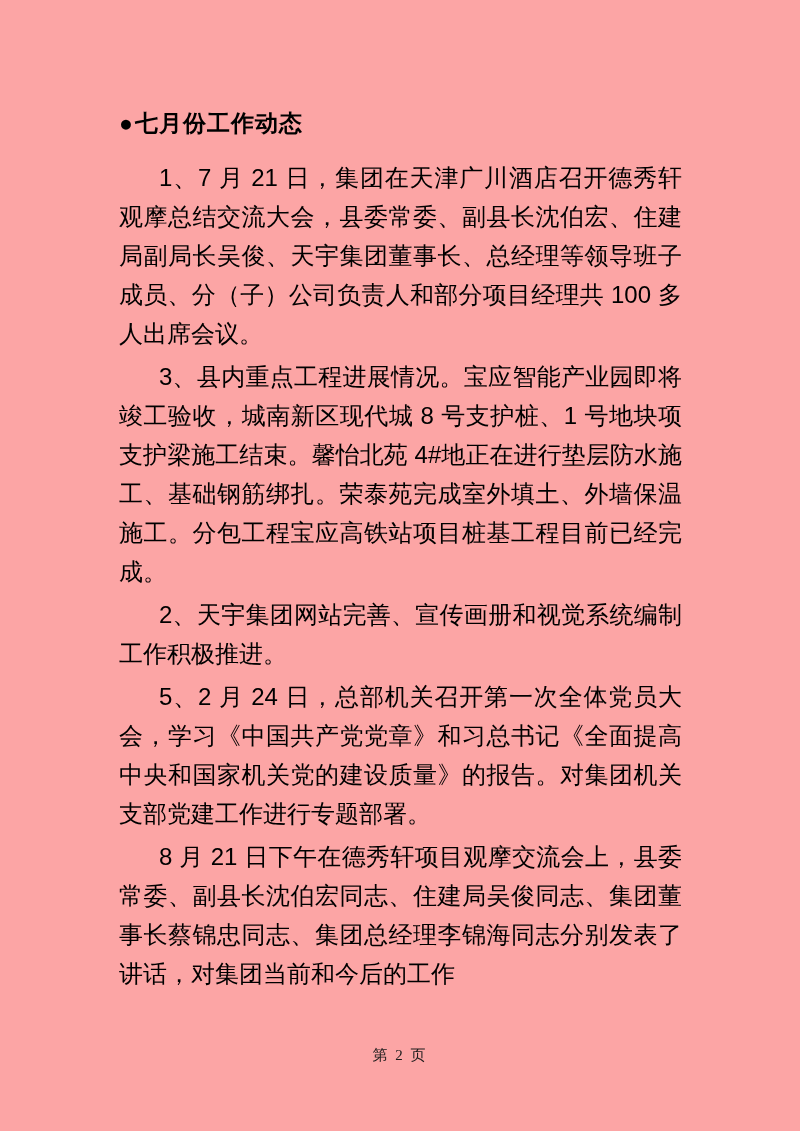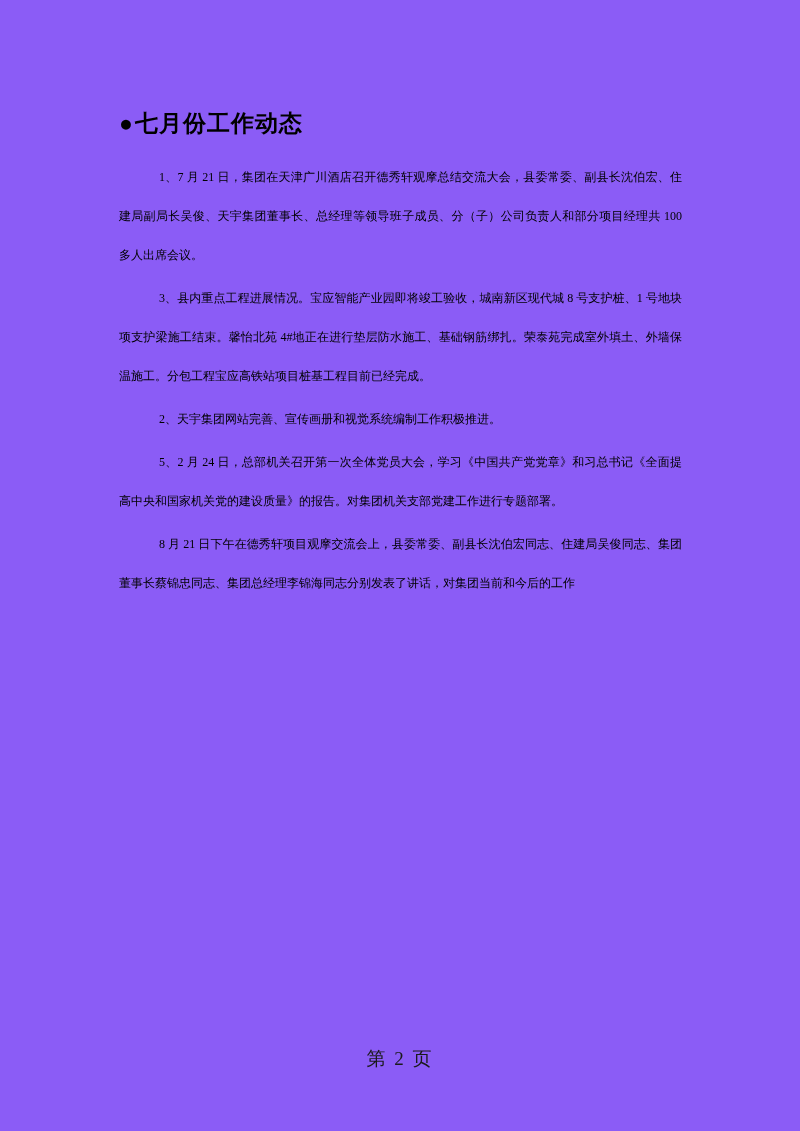--- a/index.html
+++ b/index.html
@@ -16,55 +16,54 @@
     overflow: hidden;
   }
   .page {
     position: absolute;
     left: 0;
     top: 0;
     width: 800px;
     height: 1131px;
     box-sizing: border-box;
     padding: 108px 118px 80px 119px;
-    background: #8b5cf6;
+    background: #fca5a5;
   }
   .section-heading {
     font-size: 23px;
     font-weight: bold;
     line-height: 30px;
     margin: 0 0 20px 0;
     letter-spacing: 1px;
     white-space: nowrap;
   }
   .section-heading .bullet {
     margin-right: 1px;
   }
   .section-heading.second {
     margin-top: 22px;
     margin-bottom: 25px;
   }
   .body-para {
-    font-size: 12px;
+    font-size: 24px;
     line-height: 39px;
     text-align: justify;
     text-justify: inter-ideograph;
     text-indent: 40px;
     margin: 0 0 4px 0;
     word-break: break-all;
-    font-family: Liberation Serif, serif;
   }
   .page-footer {
     position: absolute;
     left: 0;
     right: 0;
     top: 1046px;
     text-align: center;
     font-family: "Liberation Serif", serif;
-    font-size: 19px;
+    font-size: 15px;
     color: #1a1a1a;
     letter-spacing: 2px;
   }
 </style>
 </head>
 <body>
 
 <div class="page">
 
   <h1 class="section-heading"><span class="bullet">●</span><span>七月份工作动态</span></h1>

